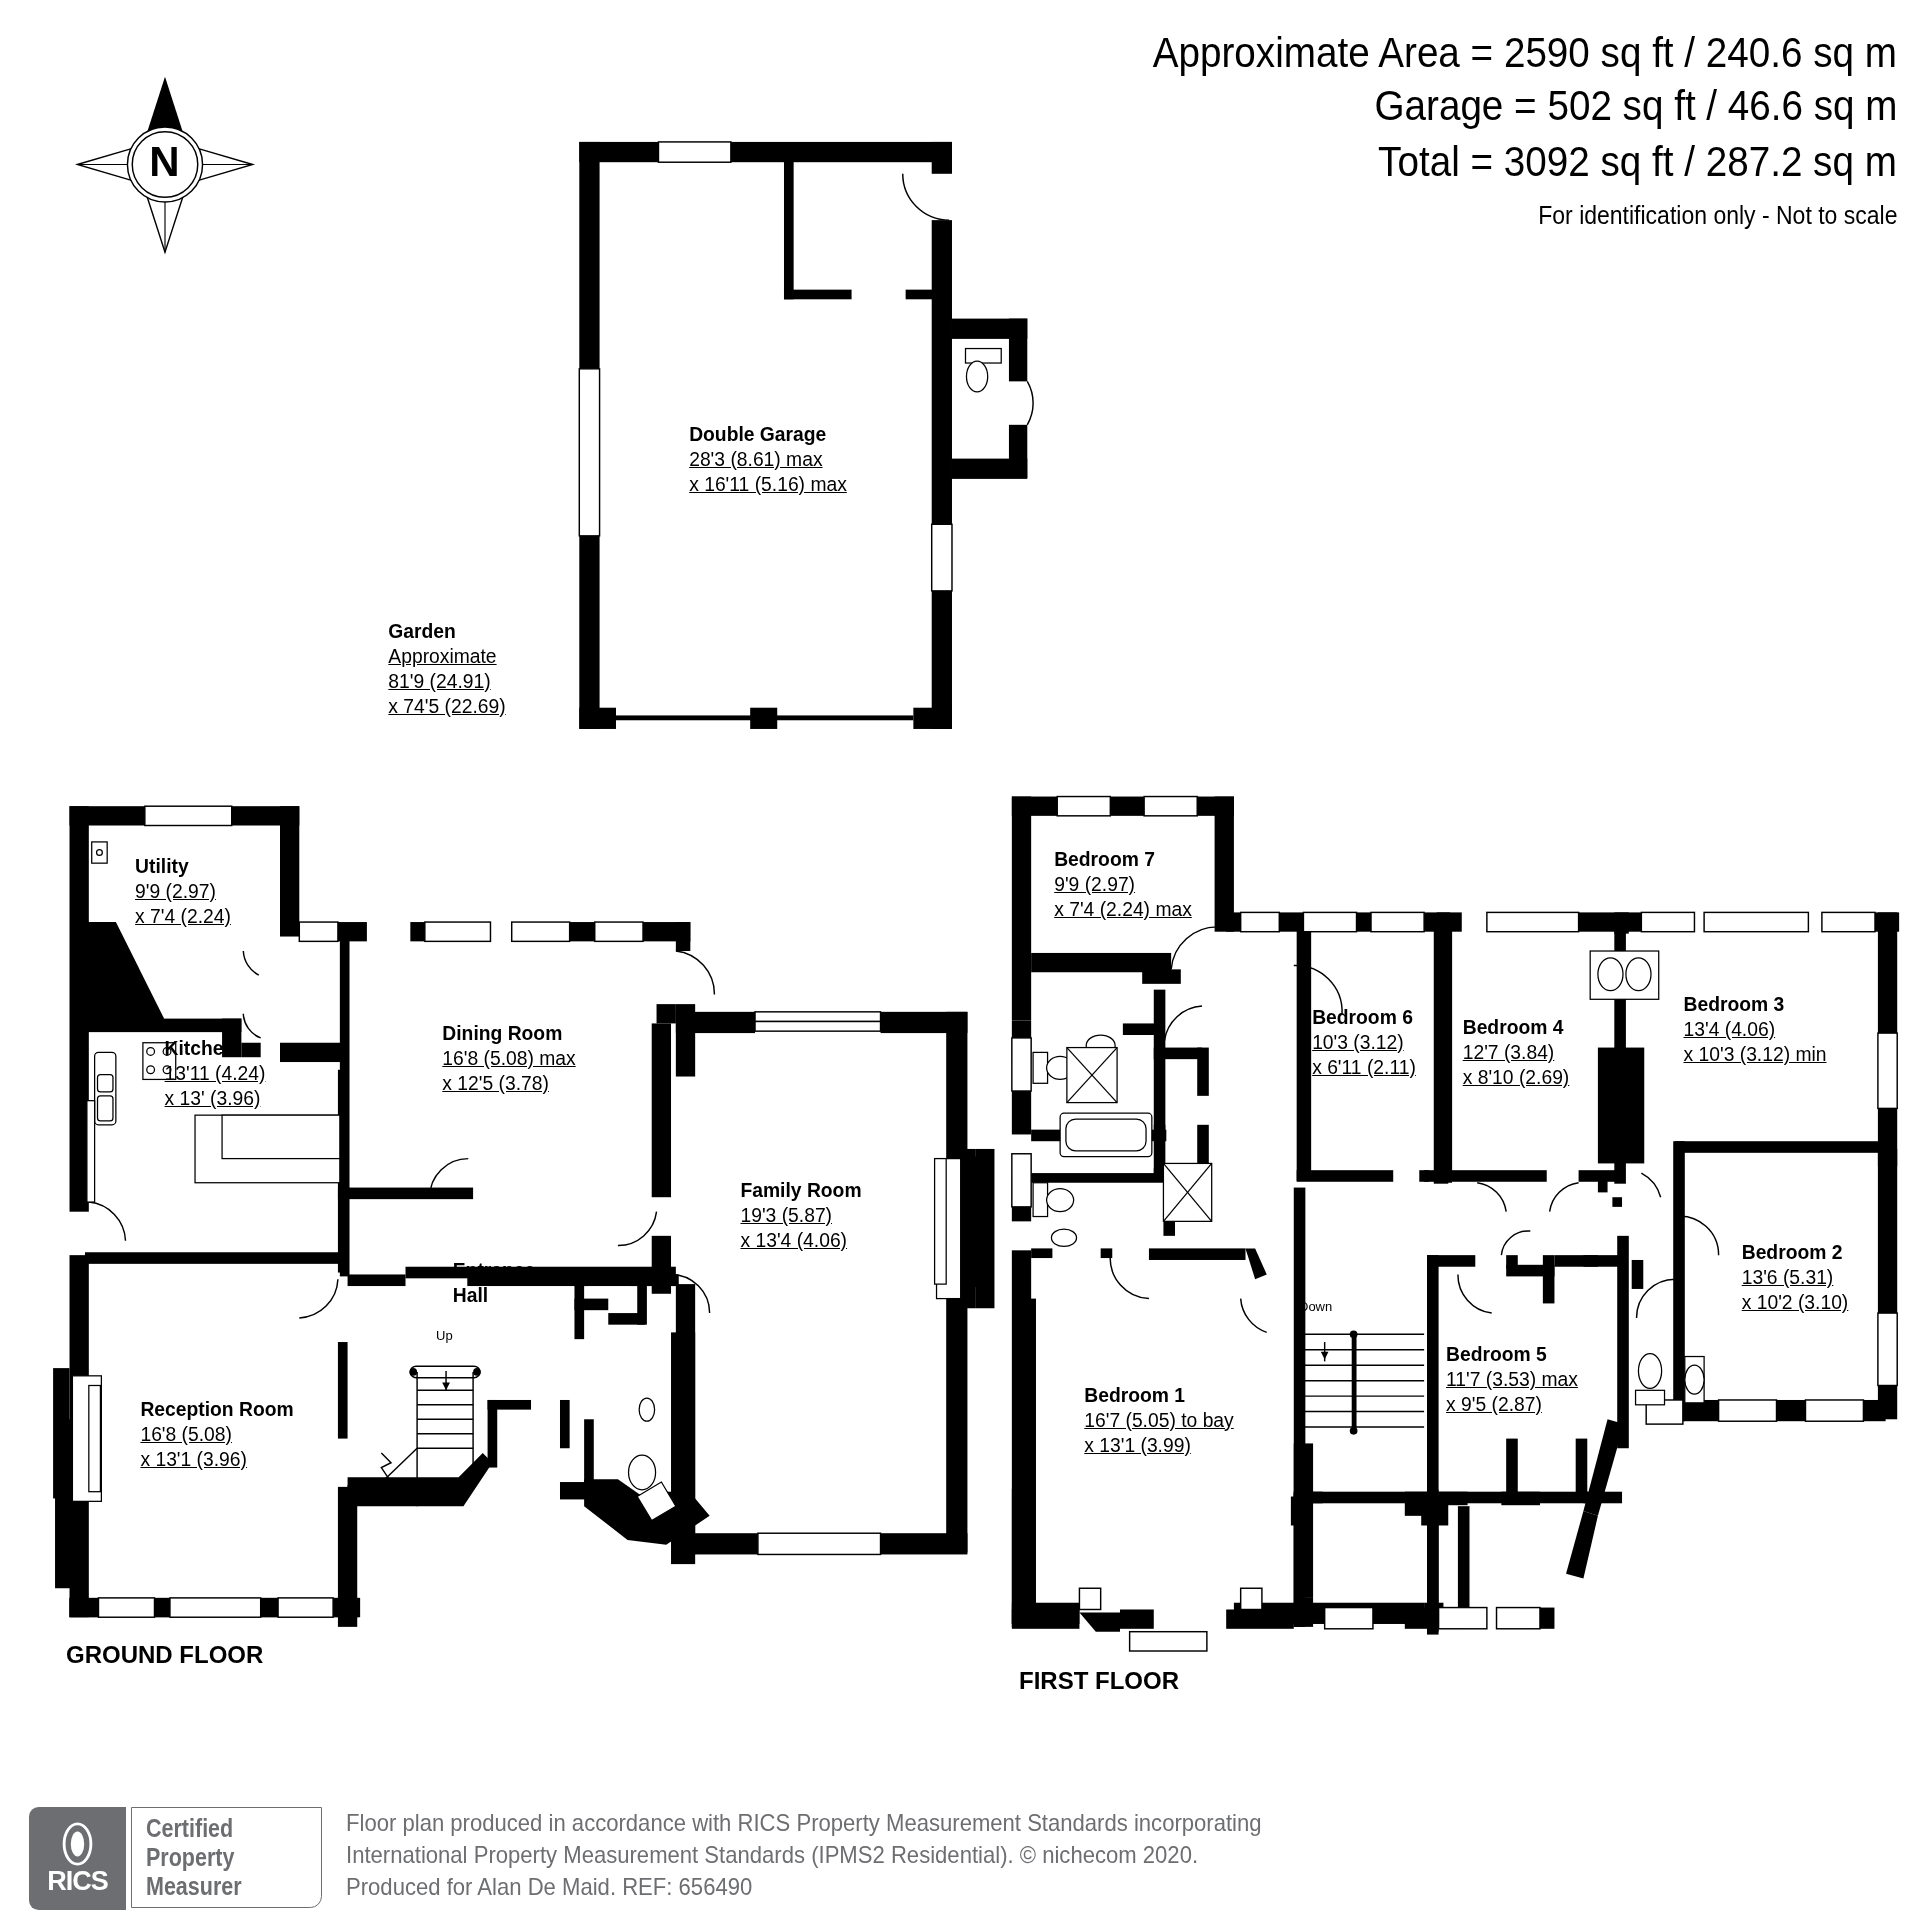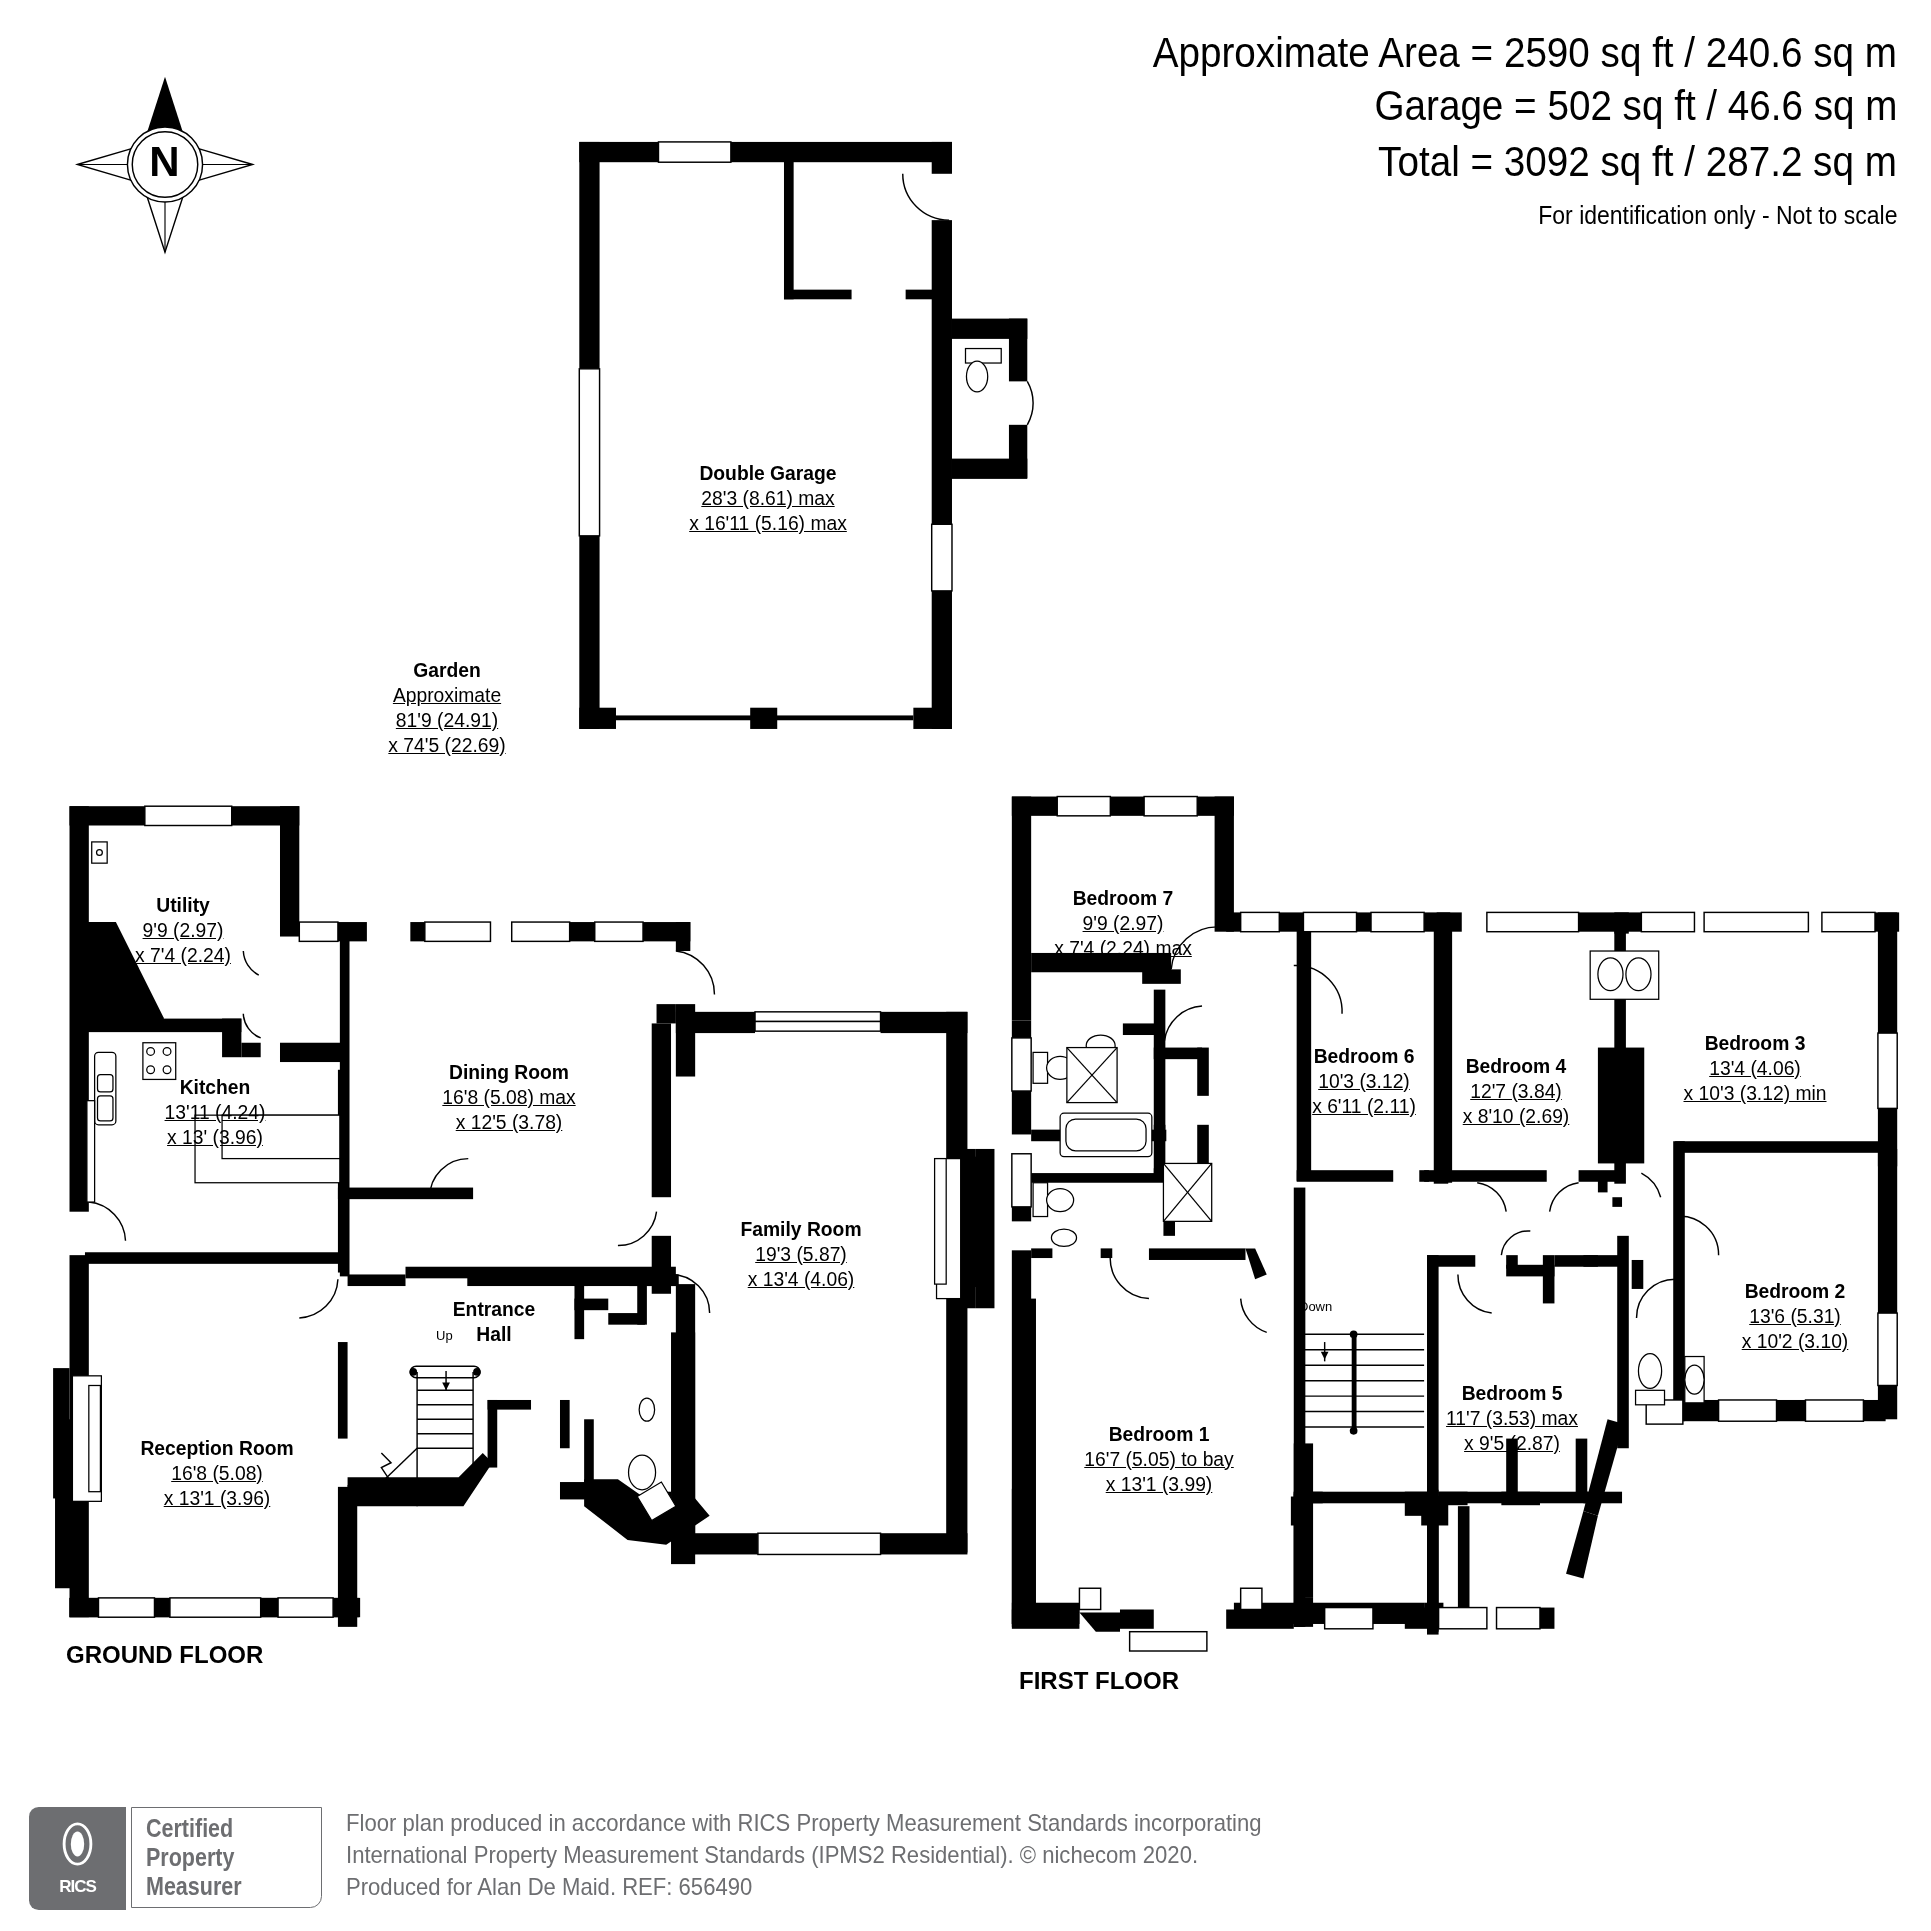--- a/index.html
+++ b/index.html
@@ -6,31 +6,31 @@
   body { width:1931px; height:1931px; position:relative; overflow:hidden;
          font-family:"Liberation Sans", sans-serif; color:#000; }
   .abs { position:absolute; }
   svg.plan { position:absolute; left:0; top:0; }
   .hdr { position:absolute; right:34px; text-align:right; font-family:"Liberation Sans", sans-serif;
          transform:scaleX(0.92); transform-origin:right center; white-space:nowrap; }
   .hdr.l1 { top:29px; font-size:42px; }
   .hdr.l2 { top:82px; font-size:42px; }
   .hdr.l3 { top:138px; font-size:42px; }
   .hdr.l4 { top:201px; font-size:25px; }
-  .room { position:absolute; text-align:center; transform:translateX(-50%); white-space:nowrap;
-          font-size:19.3px; line-height:25px;margin-top:39px; }
+  .room { position:absolute; text-align:left; transform:translateX(-50%); white-space:nowrap;
+          font-size:19.3px; line-height:25px; }
   .room .nm { font-weight:bold; display:block; }
   .room .dm { display:block;text-decoration:underline; }
   .floor-label { position:absolute; font-weight:bold; font-size:24px; white-space:nowrap; }
   .stair-label { position:absolute; font-weight:normal; font-size:13px; }
   .footer-badge { position:absolute; left:29px; top:1807px; width:295px; height:103px; }
   .rics-box { position:absolute; left:0; top:0; width:97px; height:103px; background:#6d6e71;
               border-radius:9.7px 0 0 9.7px; color:#fff; }
   .rics-text { position:absolute; bottom:13.5px; left:0; width:97px; text-align:center; font-weight:bold;
-               font-size:17px; letter-spacing:-1px; }
+               font-size:27px; letter-spacing:-1px; }
   .cert-box { position:absolute; left:102px; top:0; width:189px; height:99px; border:1.9px solid #6d6e71;
               border-radius:0 0 11.6px 0; }
   .cert-text { position:absolute; left:13.5px; top:5.8px; font-weight:bold; font-size:25px; line-height:29px;
                color:#6d6e71; transform:scaleX(0.86); transform-origin:left top; }
   .foot-text { position:absolute; left:346px; top:1807px; font-size:24px; line-height:32px; color:#6d6e71;
                transform:scaleX(0.92); transform-origin:left top; white-space:nowrap; }
 </style>
 </head>
 <body>
 

